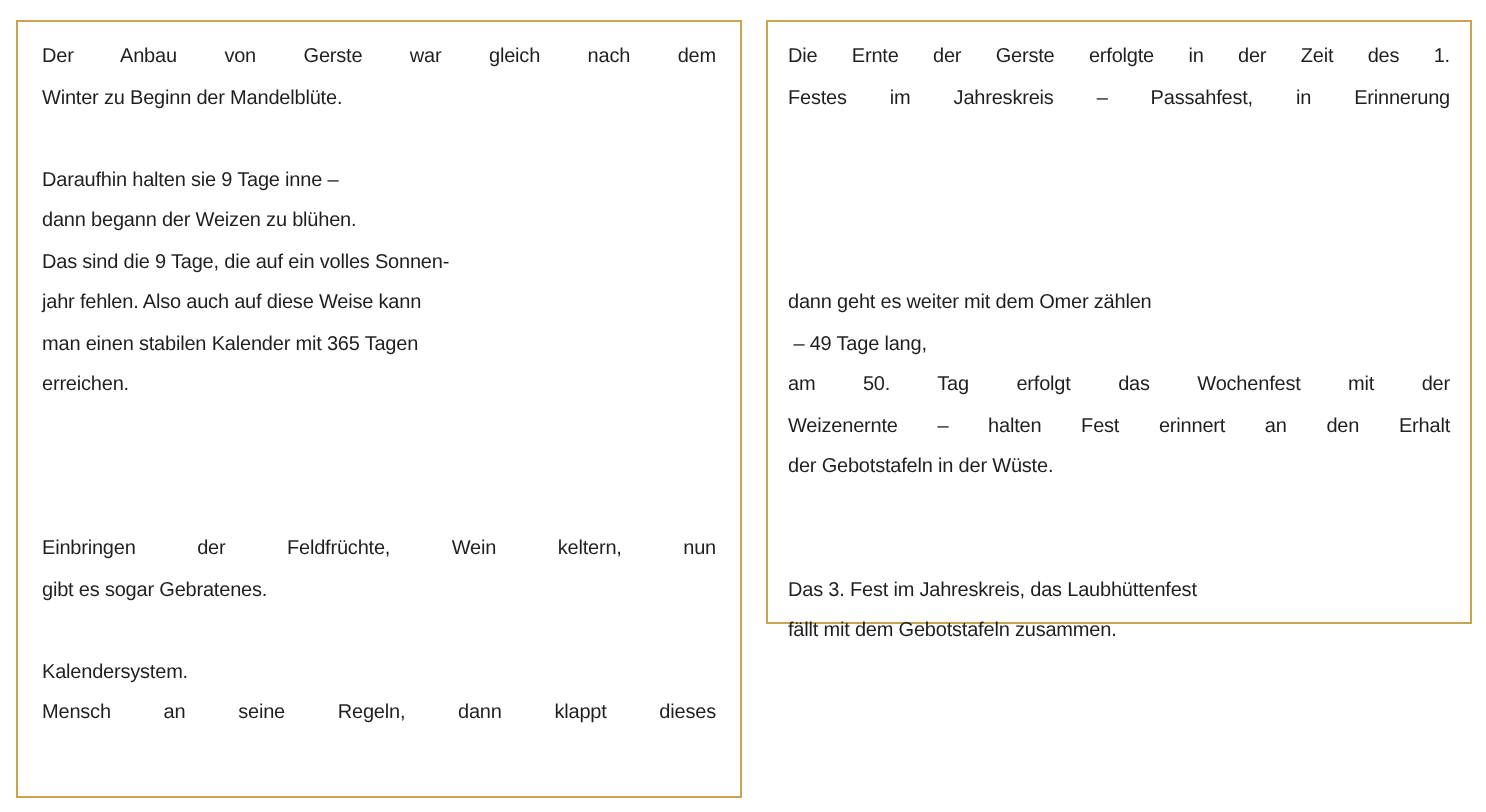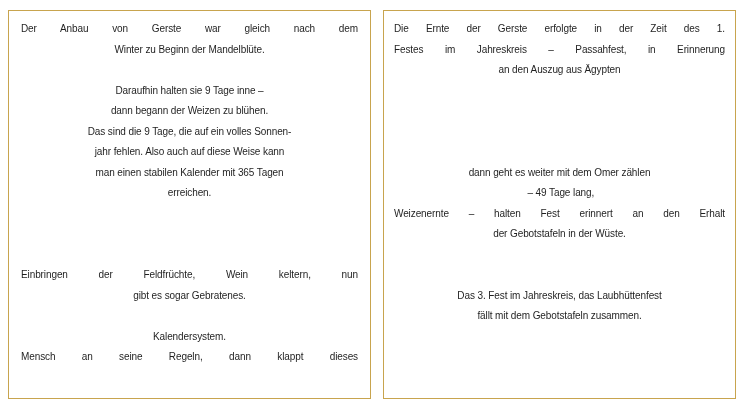--- a/index.html
+++ b/index.html
@@ -28,27 +28,27 @@
     left: 8px;
     top: 10px;
     width: 363px;
     height: 389px;
     padding: 8px 12px;
   }
   #right-box {
     left: 383px;
     top: 10px;
     width: 353px;
-    height: 389px;
+    height: 302px;
     padding: 8px 10px;
   }
   .ln {
     min-height: 20.5px;
     white-space: pre-wrap;
-    text-align: center;
+    text-align: left;
   }
   .ln.j {
     text-align: justify;
     text-align-last: justify;
   }
 </style>
 </head>
 <body>
 
 <div>
@@ -69,27 +69,27 @@
     <div class="ln j">Einbringen der Feldfrüchte, Wein keltern, nun</div>
     <div class="ln">gibt es sogar Gebratenes.</div>
     <div class="ln"></div>
     <div class="ln">Kalendersystem.</div>
     <div class="ln j">Mensch an seine Regeln, dann klappt dieses</div>
   </div>
 
   <div id="right-box" class="tbox">
     <div class="ln j">Die Ernte der Gerste erfolgte in der Zeit des 1.</div>
     <div class="ln j">Festes im Jahreskreis – Passahfest, in Erinnerung</div>
-    <div class="ln">an den Auszug aus Ägypten</div>
     <div class="ln"></div>
     <div class="ln"></div>
     <div class="ln"></div>
     <div class="ln"></div>
     <div class="ln">dann geht es weiter mit dem Omer zählen</div>
     <div class="ln"> – 49 Tage lang,</div>
+    <div class="ln j">am 50. Tag erfolgt das Wochenfest mit der</div>
     <div class="ln j">Weizenernte – halten Fest erinnert an den Erhalt</div>
     <div class="ln">der Gebotstafeln in der Wüste.</div>
     <div class="ln"></div>
     <div class="ln"></div>
     <div class="ln">Das 3. Fest im Jahreskreis, das Laubhüttenfest</div>
     <div class="ln">fällt mit dem Gebotstafeln zusammen.</div>
   </div>
 
 </div>
 

